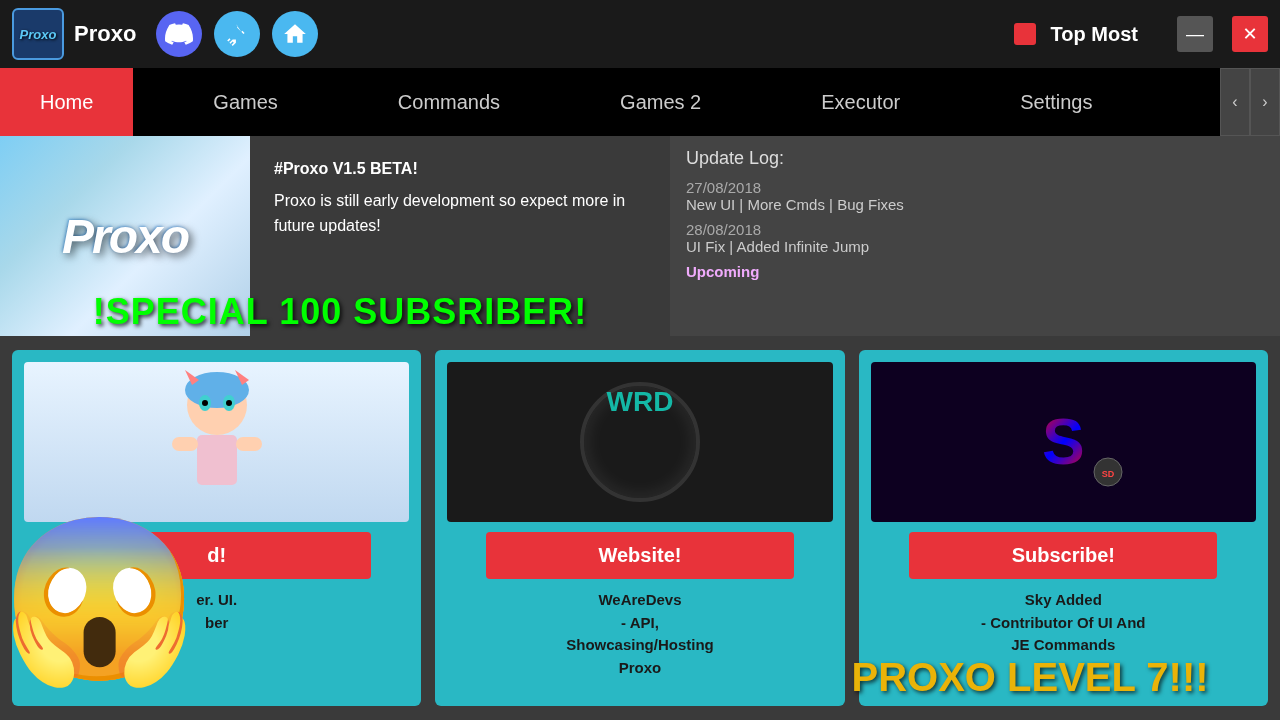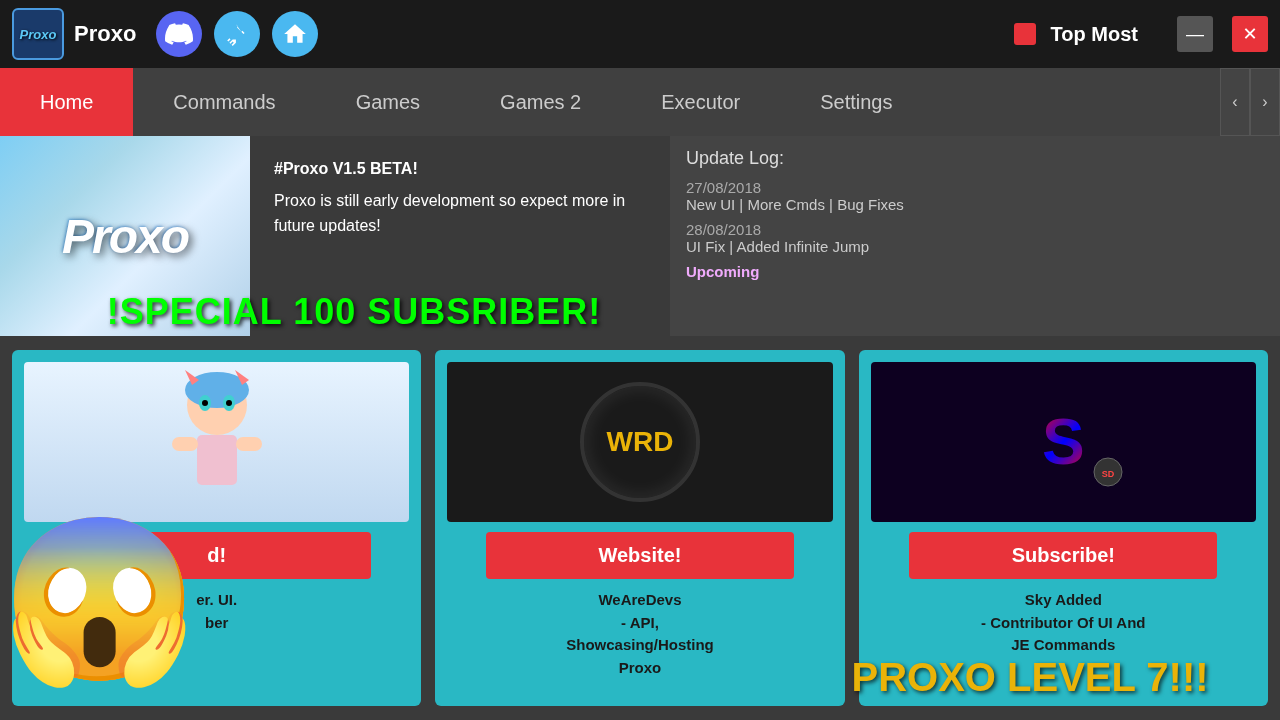--- a/index.html
+++ b/index.html
@@ -104,24 +104,25 @@
       border-radius: 3px;
     }
 
     #minimize-btn { background: #555; }
     #close-btn { background: #e8333a; }
 
     
     #nav-bar {
       width: 100%;
       height: 68px;
-      background: #404040;
-      display: flex;
-      align-items: center;
-      position: relative;
+      background: #000000;
+      display: flex;
+      align-items: center;
+      position: relative;
+      gap: 40px;
     }
 
     .nav-item {
       height: 100%;
       display: flex;
       align-items: center;
       justify-content: center;
       padding: 0 40px;
       font-size: 20px;
       font-weight: 500;
@@ -238,21 +239,21 @@
 
     .update-upcoming {
       color: #f0abfc;
       font-weight: bold;
     }
 
     
     #special-overlay {
       position: absolute;
       top: 155px;
-      left: 14px;
+      left: 0;
       width: 680px;
       text-align: center;
       font-size: 36px;
       font-weight: 900;
       color: #00ff00;
       text-shadow: 2px 2px 4px rgba(0,0,0,0.8);
       z-index: 10;
       pointer-events: none;
       letter-spacing: 1px;
     }
@@ -308,25 +309,24 @@
     #card2-image {
       background: #1a1a1a;
     }
 
     .wrd-logo {
       width: 120px;
       height: 120px;
       background: #1a1a1a;
       border-radius: 50%;
       display: flex;
-      align-items: center;
       justify-content: center;
       font-size: 28px;
       font-weight: 900;
-      color: #eab308;
+      color: #14b8a6;
       border: 4px solid #333;
       box-shadow: inset 0 0 20px rgba(255,255,255,0.1);
     }
 
     #card3-image {
       background: #0d0020;
     }
 
     .sky-retro-logo {
       width: 120px;
@@ -427,24 +427,24 @@
     <div id="minimize-btn" class="window-btn">—</div>
     <div id="close-btn" class="window-btn">✕</div>
   </div>
 </div>
 
 <div id="nav-bar">
   <div class="nav-item active">
     <span>Home</span>
   </div>
   <div class="nav-item">
+    <span>Games</span>
+  </div>
+  <div class="nav-item">
     <span>Commands</span>
-  </div>
-  <div class="nav-item">
-    <span>Games</span>
   </div>
   <div class="nav-item">
     <span>Games 2</span>
   </div>
   <div class="nav-item">
     <span>Executor</span>
   </div>
   <div class="nav-item">
     <span>Settings</span>
   </div>

